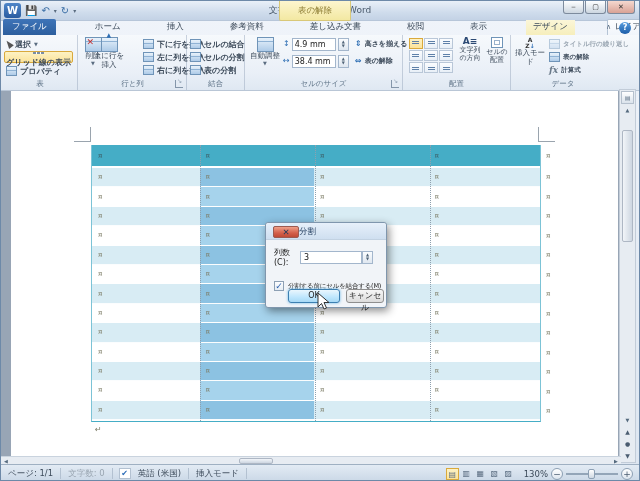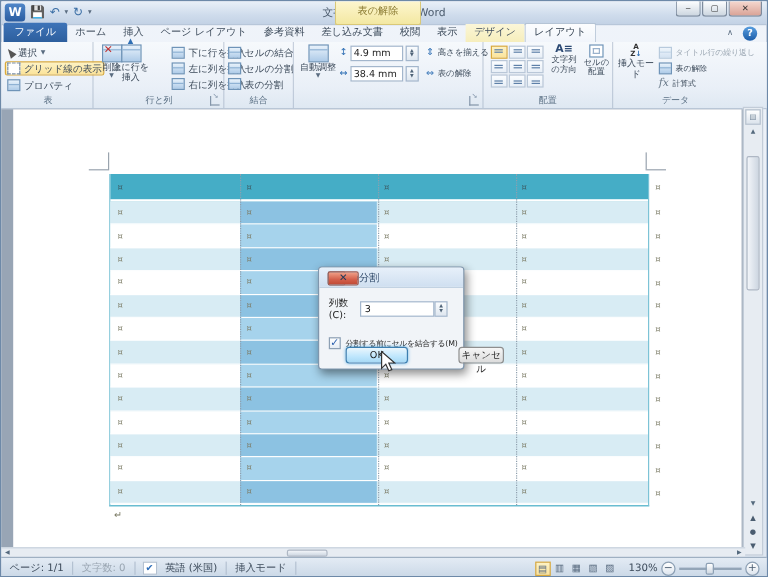--- a/index.html
+++ b/index.html
@@ -20,37 +20,37 @@
   .qcaret { font-size:6px; color:#5a6c80; }
   .title { position:absolute; left:0; right:0; top:3px; text-align:center; color:#4a5a6c; font-size:9px; }
   .ctxhdr { position:absolute; left:278px; top:0; width:72px; height:20px;
     background:linear-gradient(#fdf6cf,#f3e8a2); border:1px solid #d9c878; border-top:none;
     border-radius:0 0 2px 2px; text-align:center; line-height:18px; color:#8a7a30; font-size:8.5px; }
   .winbtns { position:absolute; right:4px; top:0; display:flex; }
   .wb { width:21px; height:13px; border:1px solid #7d8b9d; border-top:none; background:linear-gradient(#fdfeff,#ccd6e0);
     font-size:7px; text-align:center; line-height:12px; color:#333; border-radius:0 0 3px 3px; margin-left:1px;}
   .wb.close { width:28px; background:linear-gradient(#f5d8cf,#d9a296); }
   
-  .tabrow { position:absolute; left:0; top:20px; width:100%; height:14px; display:flex; align-items:flex-end; }
+  .tabrow { position:absolute; left:0; top:20px; width:100%; height:14px; display:flex; align-items:flex-end;gap:32px; }
   .tab { padding:1px 7px 2px; font-size:8.5px; color:#3e4c5c; white-space:nowrap; }
   .tab.file { background:linear-gradient(#3e74b8,#2d5f9e); color:#fff; border-radius:2px 2px 0 0; margin-left:2px; padding:2px 9px; }
   .tab.active { background:linear-gradient(#fcfdfe,#f1f5fb); border:1px solid #b5c4d5; border-bottom:none; border-radius:2px 2px 0 0; color:#2e3c4c; }
   .tab.ctx { background:linear-gradient(#fbf6d8,#f6eebc); }
   .ribmin { position:absolute; right:28px; top:22px; font-size:7px; color:#5a6c80; }
   .helpbtn { position:absolute; right:8px; top:21px; width:12px; height:12px; border-radius:50%;
     background:linear-gradient(#5a9fe0,#1b5ca8); color:#fff; font-size:8px; font-weight:bold; text-align:center; line-height:12px; }
   
   .ribbon { position:absolute; left:0; top:34px; width:100%; height:56px;
     background:linear-gradient(#f6f9fc,#e9eff7 70%,#dfe8f2); border-bottom:1px solid #b9c6d6; }
   .grp { position:absolute; top:0; height:55px; border-right:1px solid rgba(160,175,195,.55); }
   .glabel { position:absolute; bottom:1px; left:0; width:100%; text-align:center; color:#5d7286; font-size:7.5px; }
   .launcher { position:absolute; bottom:2px; width:8px; height:8px; border-left:1px solid #8496aa; border-bottom:1px solid #8496aa; }
   .launcher:after { content:"↘"; position:absolute; left:1px; top:-3px; font-size:6px; color:#8496aa; }
-  .sbtn { position:absolute; display:flex; align-items:center; gap:3px; height:12px; font-size:8px; color:#3c4document:#3c4a5a; color:#3c4a5a; white-space:nowrap; }
-  .sbtn.hl { background:linear-gradient(#fdf2c4,#fbe39a); border:1px solid #d9a93c; border-radius:2px; }
+  .sbtn { position:absolute; display:flex; align-items:center; gap:3px; height:12px; font-size:8px; color:#3c4document:#3c4a5a; color:#3c4a5a; white-space:nowrap;font-weight:bold; }
+  .sbtn.hl { background:linear-gradient(#fdf2c4,#fbe39a); border:1px solid #d9a93c; border-radius:2px;flex-direction:column; }
   .bigbtn { position:absolute; top:2px; display:flex; flex-direction:column; align-items:center; text-align:center;
     font-size:7.5px; color:#3c4a5a; line-height:1.15; }
   .caret { font-size:5px; color:#5a6c80; }
   
   .ic { display:inline-block; }
   .ic-tbl { width:11px; height:10px; border:1px solid #6f94b8; background:linear-gradient(#e8f2fb,#aecbe8); position:relative; }
   .ic-tbl.big { width:17px; height:15px; }
   .ic-tbl i { position:absolute; left:0; right:0; top:3px; height:1px; background:#8fb2d4; }
   .ic-tbl.del:after { content:"✕"; position:absolute; left:1px; top:-1px; color:#c03030; font-size:9px; font-weight:bold; }
   .ov { position:absolute; font-size:6px; color:#2f6fb4; line-height:6px; }
@@ -143,21 +143,21 @@
   .dinput { width:62px; height:13px; border:1px solid #a3b6cc; background:#fff; font-size:8px; padding:0 3px;
     font-family:"DejaVu Sans",sans-serif; color:#111; }
   .chkrow { position:absolute; left:8px; top:58px; display:flex; align-items:center; gap:4px; }
   .chk { width:10px; height:10px; border:1px solid #8da0b4; background:linear-gradient(#fdfeff,#e6edf4);
     color:#2a5fae; font-size:9px; font-weight:bold; line-height:9px; text-align:center; }
   .chklabel { font-size:6.5px; letter-spacing:-.2px; color:#222; white-space:nowrap; }
   .dbtn { position:absolute; top:66px; height:14px; font-size:8px; text-align:center; line-height:12px;
     border-radius:3px; color:#1e1e1e; }
   .dbtn.ok { left:22px; width:52px; border:1px solid #3c7fb1; background:linear-gradient(#eaf6fd,#bee6fd 60%,#a7d9f5);
     box-shadow:0 0 3px #6ab8e8; }
-  .dbtn.cancel { left:80px; width:38px; border:1px solid #8e8e8e; background:linear-gradient(#f6f6f6,#dcdcdc);margin-left:36px; }
+  .dbtn.cancel { left:80px; width:38px; border:1px solid #8e8e8e; background:linear-gradient(#f6f6f6,#dcdcdc); }
   .cursor { position:absolute; left:316px; top:291px; z-index:60; }
 </style>
 </head>
 <body>
 
 <div class="win">
 
   <div class="titlebar">
     <div class="qat">
       <span class="wlogo">W</span>
@@ -173,21 +173,20 @@
       <span class="wb">‒</span>
       <span class="wb">▢</span>
       <span class="wb close">✕</span>
     </div>
   </div>
 
   <div class="tabrow">
     <span class="tab file">ファイル</span>
     <span class="tab">ホーム</span>
     <span class="tab">挿入</span>
-    <span class="tab">ページ レイアウト</span>
     <span class="tab">参考資料</span>
     <span class="tab">差し込み文書</span>
     <span class="tab">校閲</span>
     <span class="tab">表示</span>
     <span class="tab ctx">デザイン</span>
     <span class="tab active">レイアウト</span>
   </div>
   <span class="ribmin">∧</span>
   <span class="helpbtn">?</span>
 
@@ -296,20 +295,21 @@
           </span>
       </div>
       <div class="sbtn" style="left:110px;top:3px;font-size:7px;">
         <span class="ic ic-ud">⇕</span>
         <span>高さを揃える</span>
       </div>
       <div class="sbtn" style="left:110px;top:20px;font-size:7px;">
         <span class="ic ic-ud">⇔</span>
         <span>表の解除</span>
       </div>
+      <div class="glabel">セルのサイズ</div>
       <div class="launcher" style="right:3px;"></div>
     </div>
 
     <div class="grp" style="left:402px;width:108px;">
       <div class="algrid">
         <span class="al sel">
             <i></i>
             <i></i>
           </span>
         <span class="al c">

